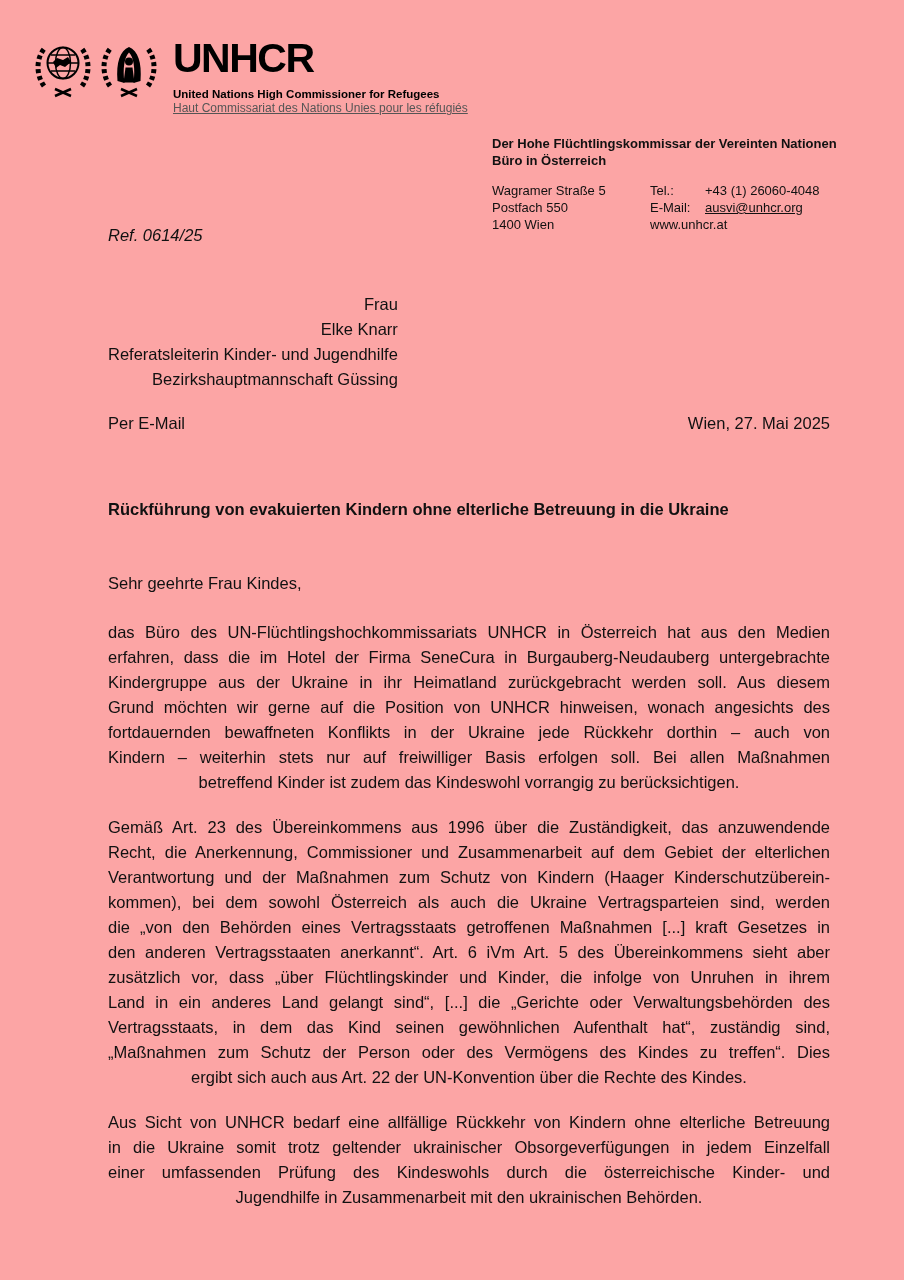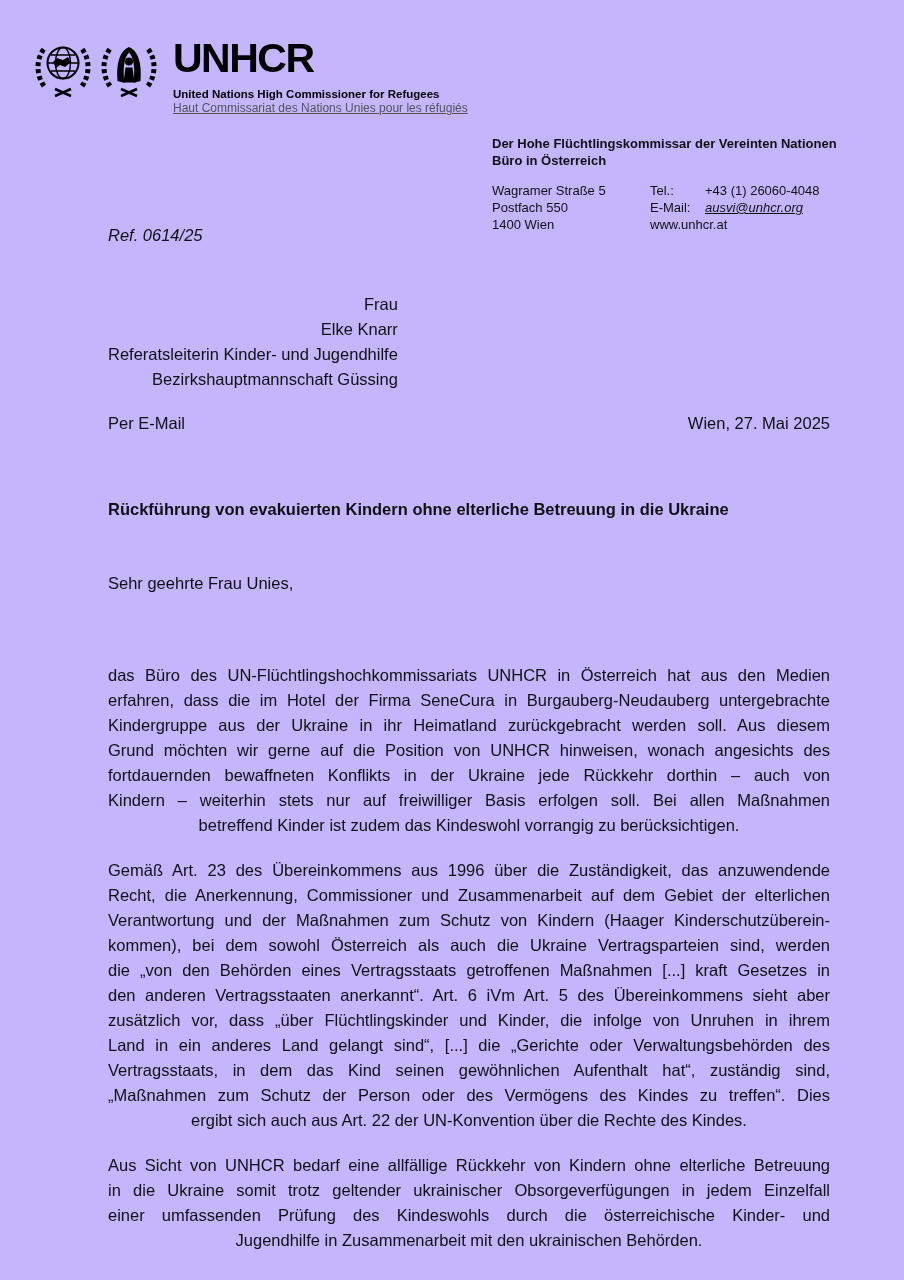--- a/index.html
+++ b/index.html
@@ -1,43 +1,43 @@
 <!DOCTYPE html>
 <html><head>
 <meta charset="utf-8">
 <style>
   html,body { margin:0; padding:0; background:#e8e8e8; }
   .page {
     position:relative; width:904px; height:1280px; margin:0 auto;
-    background:#c4b5fd; overflow:hidden;
+    background:#fca5a5; overflow:hidden;
     font-family:"Liberation Sans", sans-serif; color:#111;
   }
   
   .logo { position:absolute; left:33px; top:38px; display:flex; align-items:flex-start; }
   .emblem { width:60px; height:62px; margin-right:6px; }
   .logo-text { margin-left:8px; padding-top:2px; }
   .logo-acronym { font-size:41px; font-weight:bold; letter-spacing:-1.5px; line-height:36px; color:#000; }
   .logo-tag-en { font-size:11.5px; font-weight:bold; color:#000; margin-top:11px; line-height:14px; }
   .logo-tag-fr { font-size:12px; color:#555; line-height:15px;text-decoration:underline; }
   
   .office { position:absolute; left:492px; top:135px; width:412px; font-size:13px; line-height:17px; }
   .office-title { font-weight:bold; }
   .office-cols { display:flex; margin-top:13px; }
   .office-address { width:158px; }
   .office-contact .crow { display:flex; }
   .clabel { width:55px; flex:0 0 55px; }
-  .u { text-decoration:underline;font-style:italic; }
+  .u { text-decoration:underline; }
   
   .ref { position:absolute; left:108px; top:226px; font-size:16.5px; font-style:italic; }
   .recipient { position:absolute; left:108px; top:292px; font-size:16.5px; line-height:25px;text-align:right; }
   .delivery-row { position:absolute; left:108px; top:414px; width:722px; display:flex; justify-content:space-between; font-size:16.5px; }
   .subject { position:absolute; left:108px; top:500px; width:722px; font-size:16.5px; font-weight:bold; }
   .salutation { position:absolute; left:108px; top:574px; font-size:16.5px; }
   
-  .body { position:absolute; left:108px; top:620px; width:722px; font-size:16.5px; line-height:25px;margin-top:43px; }
+  .body { position:absolute; left:108px; top:620px; width:722px; font-size:16.5px; line-height:25px; }
   .para + .para { margin-top:20px; }
   .pline { text-align:center; }
   .pline.just { text-align:justify; text-align-last:justify; text-justify:inter-word; }
 </style>
 </head>
 <body>
 
 <div class="page">
 
   <div class="logo">
@@ -100,21 +100,21 @@
       <div>Bezirkshauptmannschaft Güssing</div>
     </div>
 
   <div class="delivery-row">
     <span>Per E-Mail</span>
     <span>Wien, 27. Mai 2025</span>
   </div>
 
   <div class="subject">Rückführung von evakuierten Kindern ohne elterliche Betreuung in die Ukraine</div>
 
-  <div class="salutation">Sehr geehrte Frau Unies,</div>
+  <div class="salutation">Sehr geehrte Frau Kindes,</div>
 
   <div class="body">
       <div class="para">
         <div class="pline just">das Büro des UN-Flüchtlingshochkommissariats UNHCR in Österreich hat aus den Medien</div>
         <div class="pline just">erfahren, dass die im Hotel der Firma SeneCura in Burgauberg-Neudauberg untergebrachte</div>
         <div class="pline just">Kindergruppe aus der Ukraine in ihr Heimatland zurückgebracht werden soll. Aus diesem</div>
         <div class="pline just">Grund möchten wir gerne auf die Position von UNHCR hinweisen, wonach angesichts des</div>
         <div class="pline just">fortdauernden bewaffneten Konflikts in der Ukraine jede Rückkehr dorthin – auch von</div>
         <div class="pline just">Kindern – weiterhin stets nur auf freiwilliger Basis erfolgen soll. Bei allen Maßnahmen</div>
         <div class="pline">betreffend Kinder ist zudem das Kindeswohl vorrangig zu berücksichtigen.</div>

